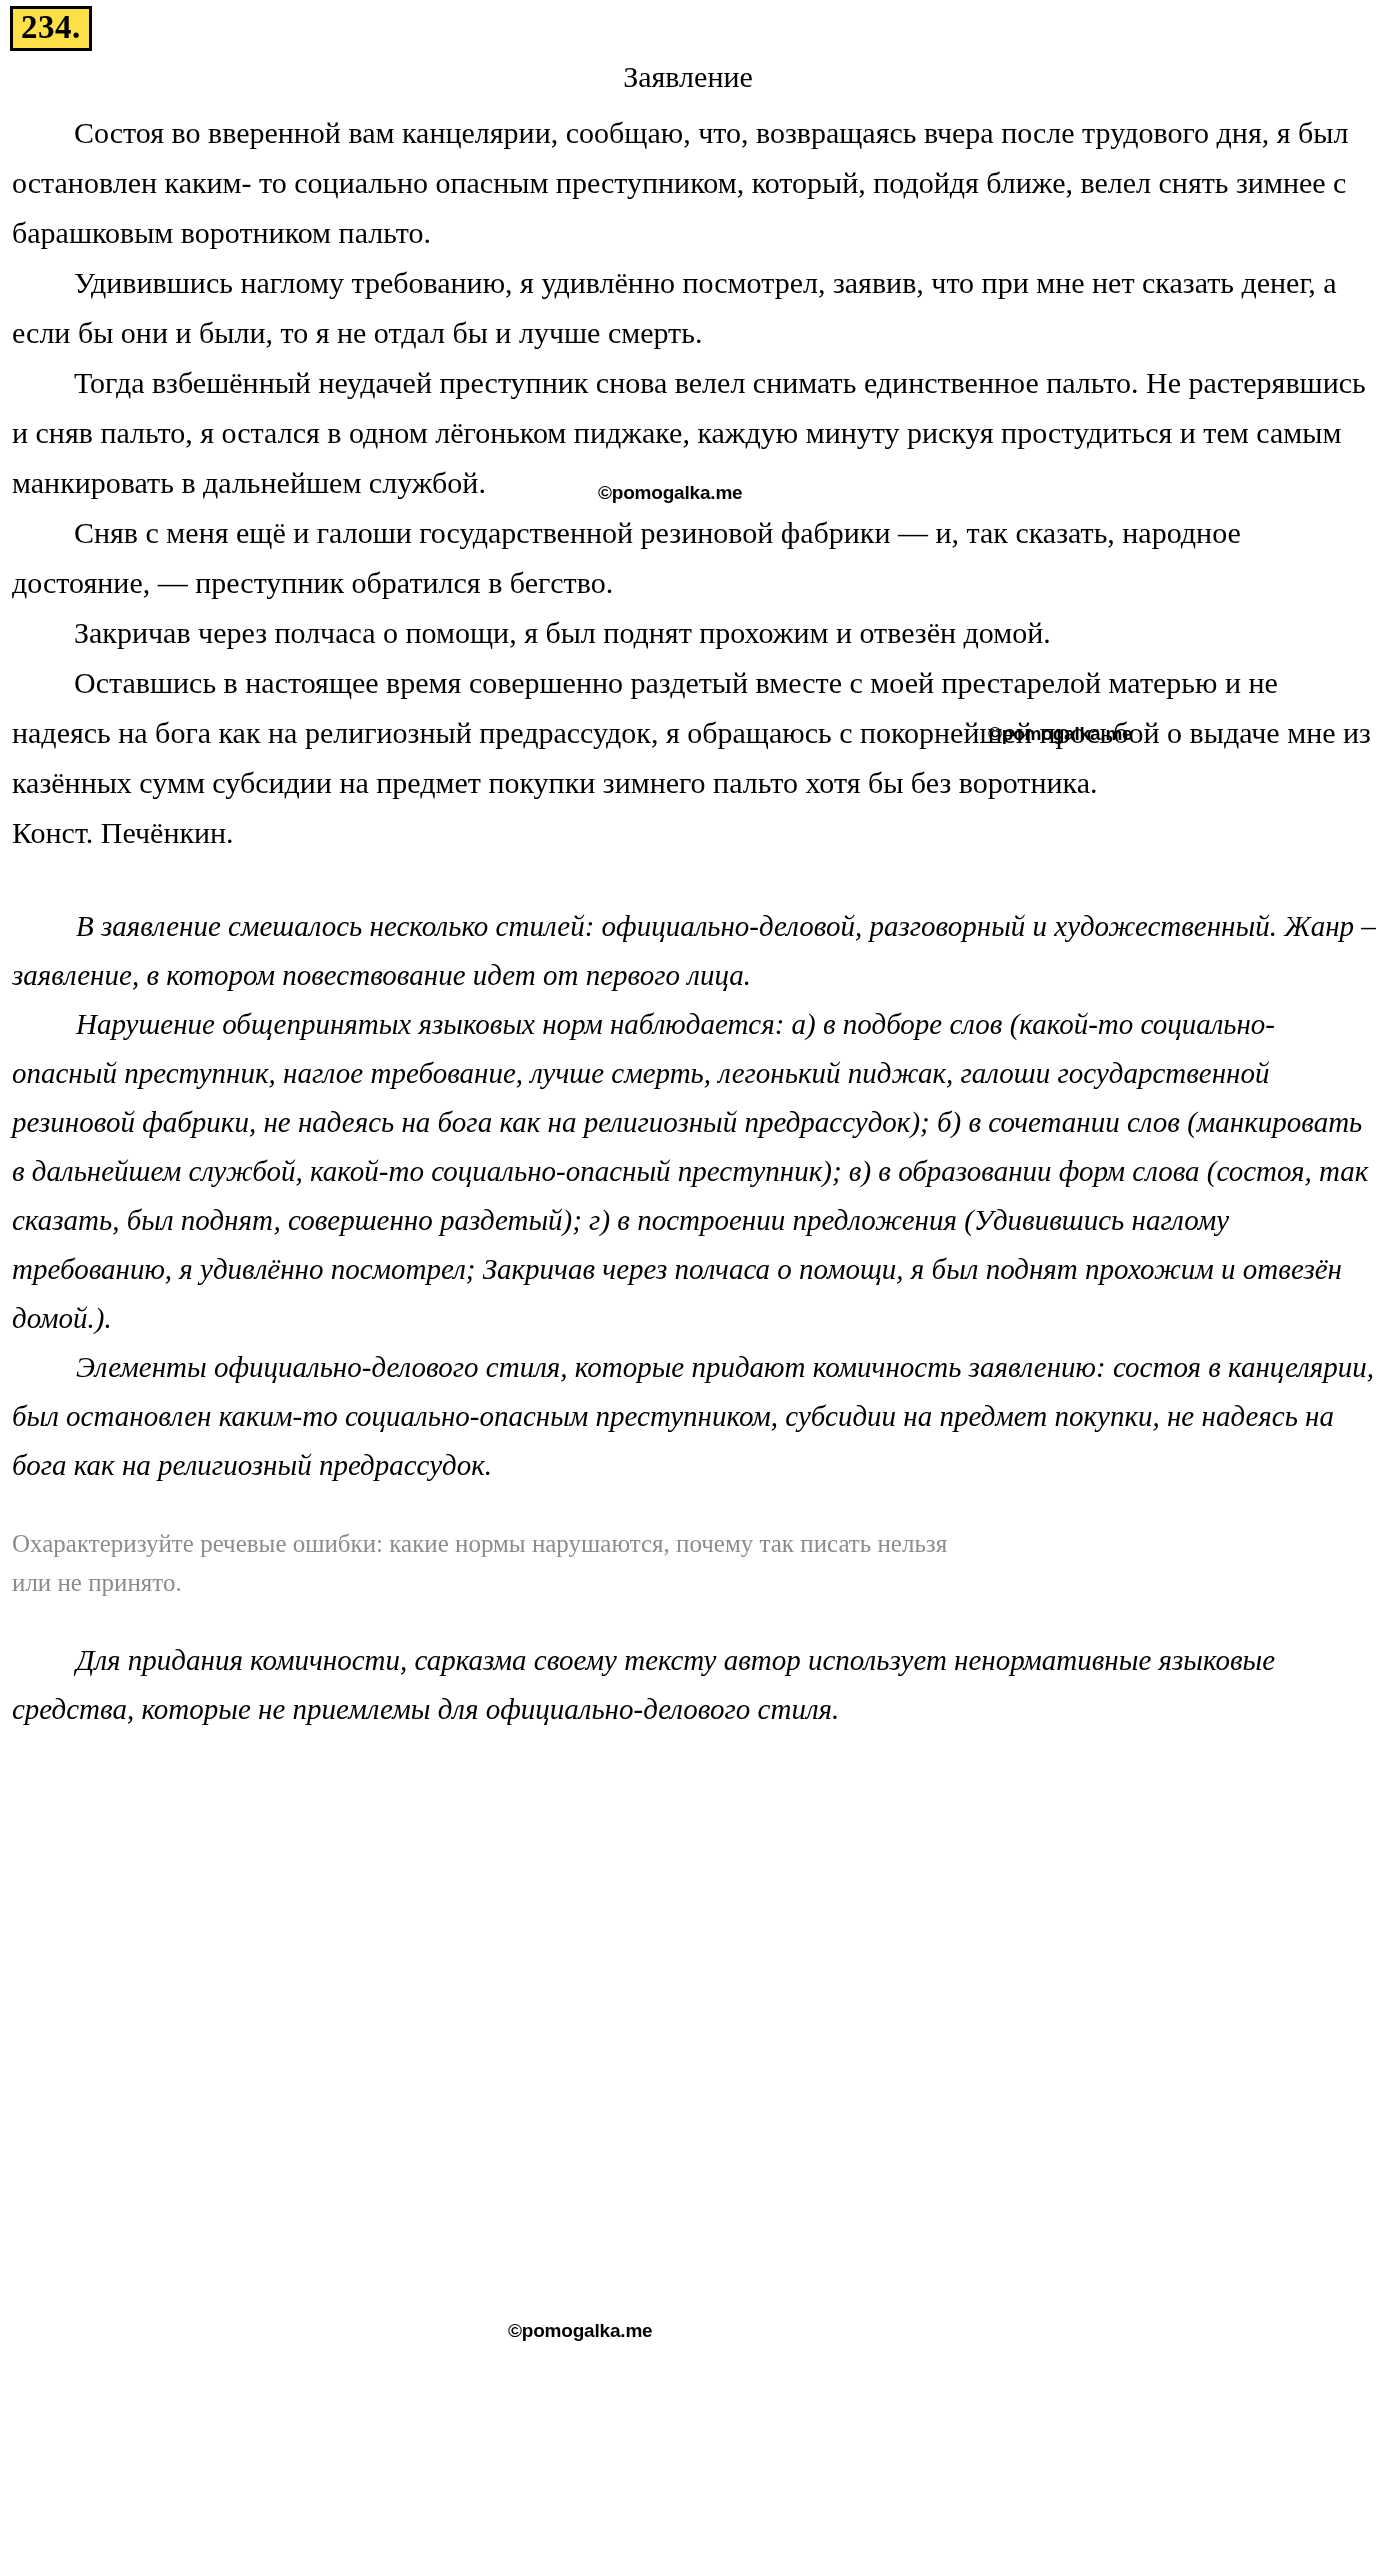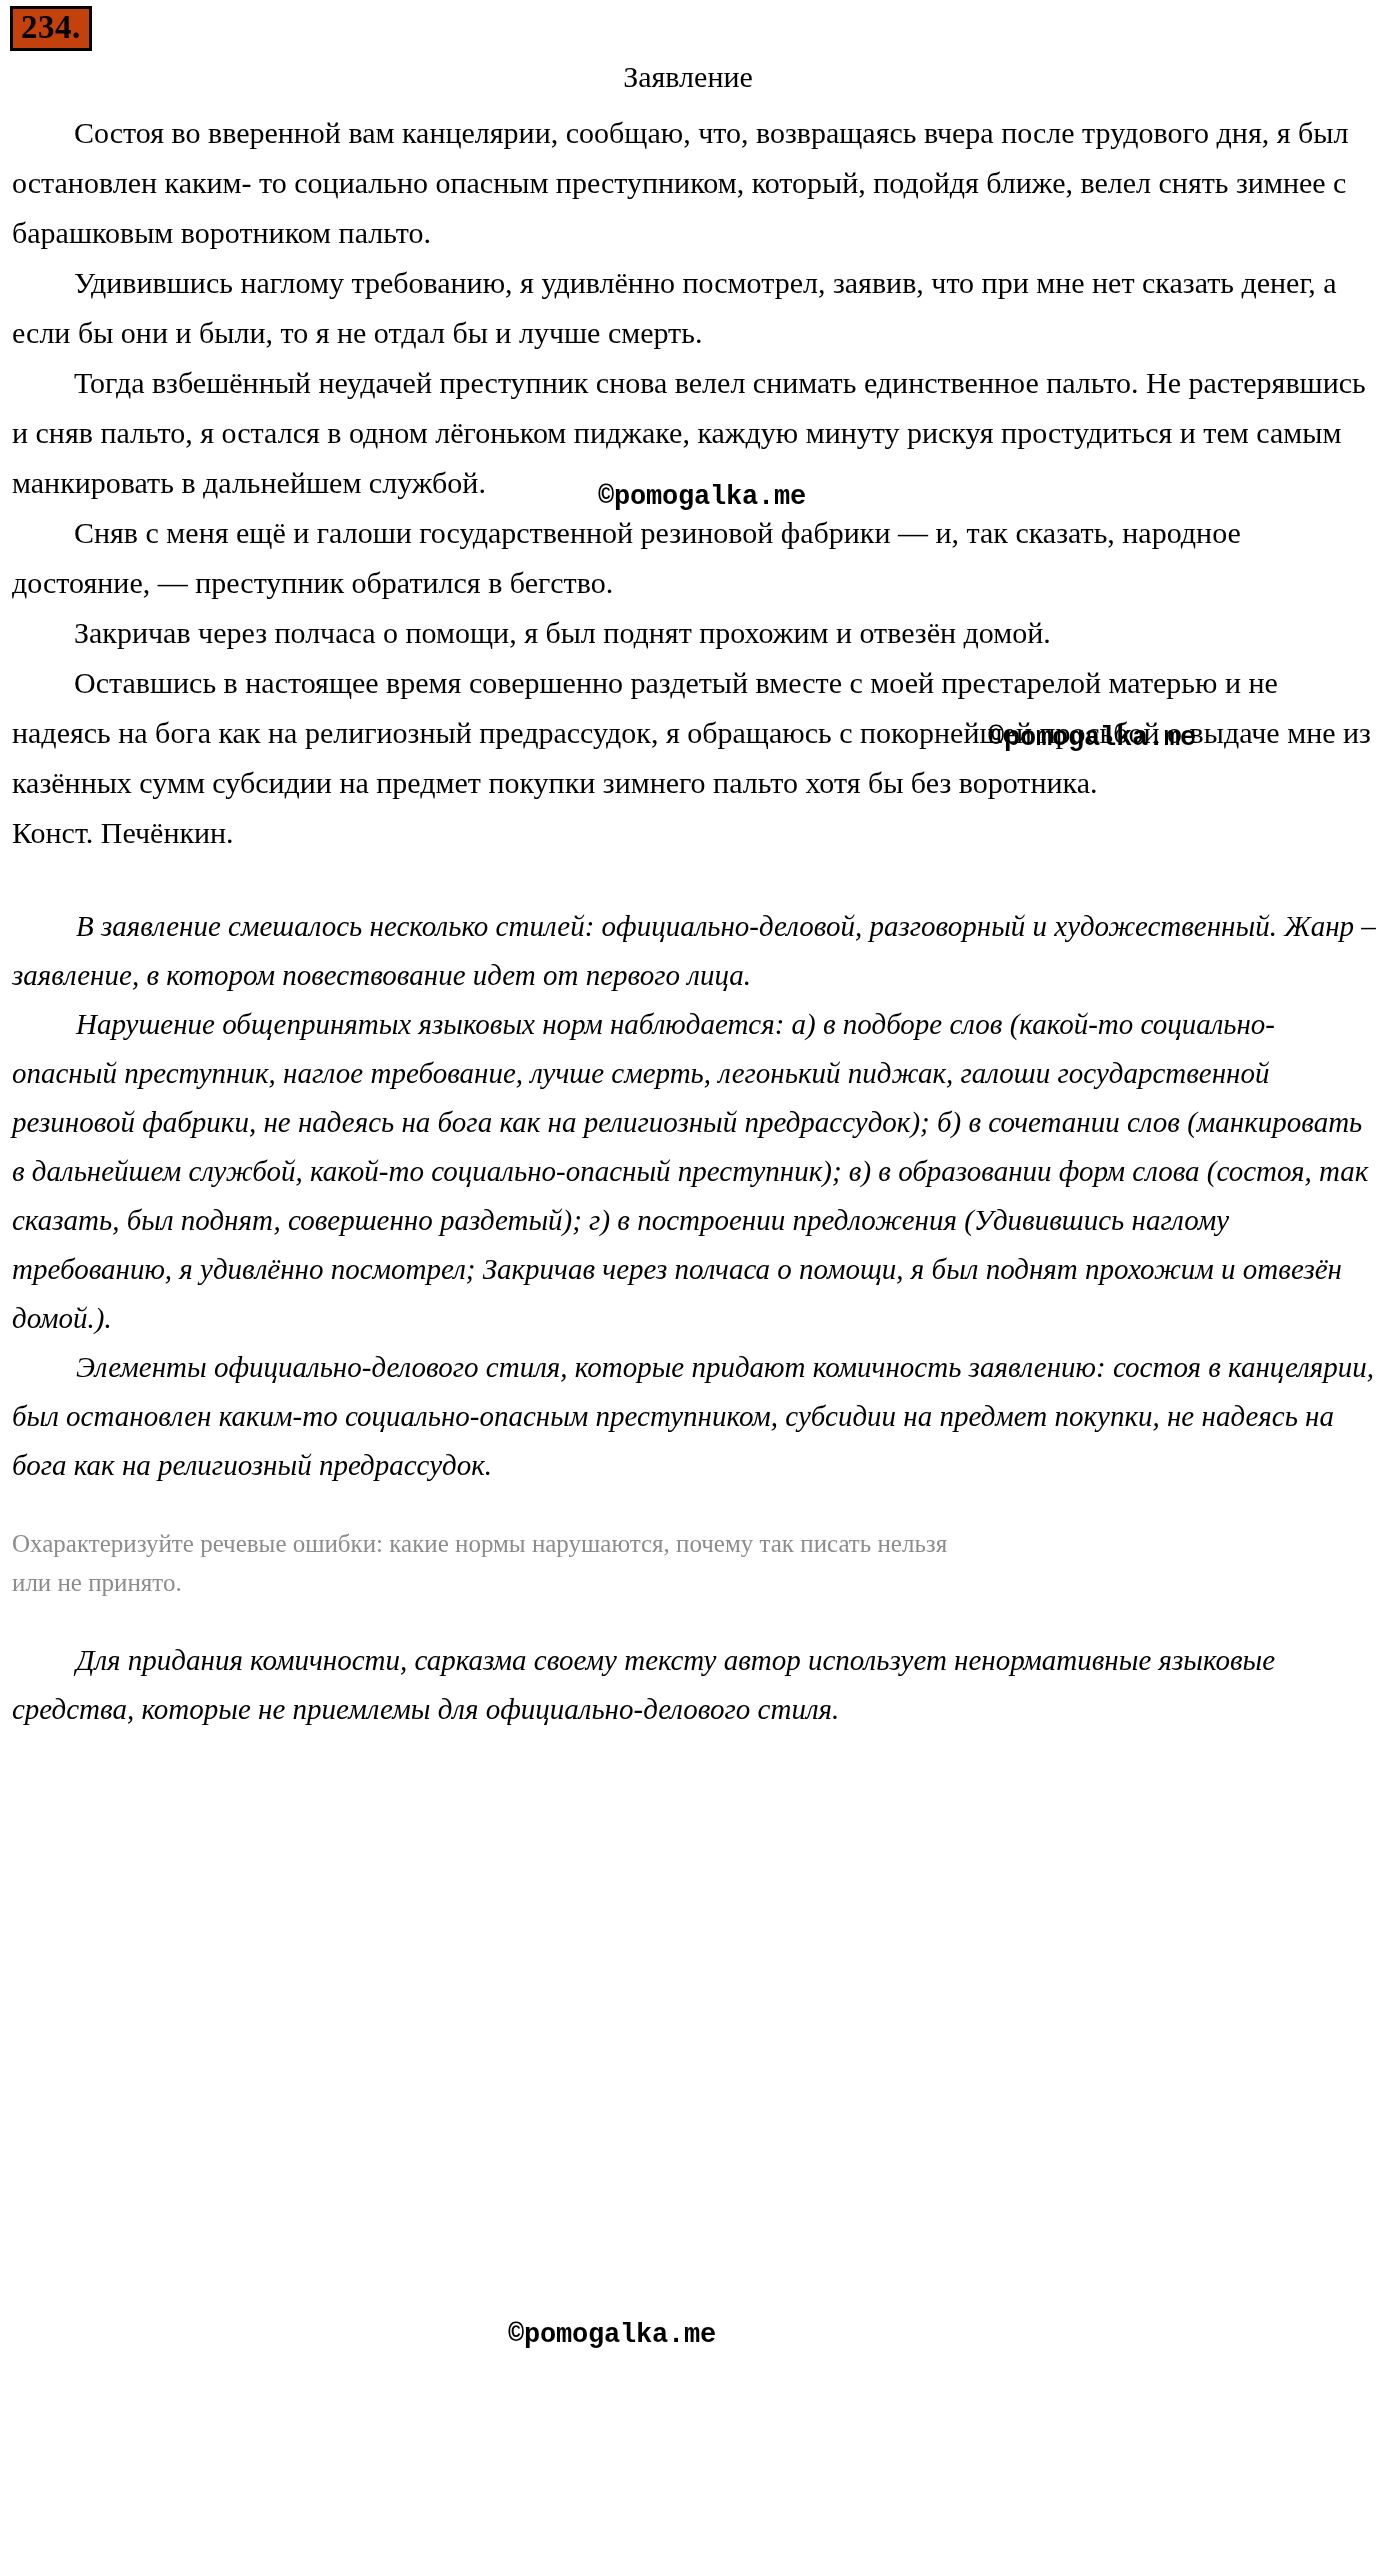--- a/index.html
+++ b/index.html
@@ -27,21 +27,21 @@
     position: absolute;
     left: 10px;
     top: 6px;
     border: 3px solid #000;
     padding: 1px 8px 3px 8px;
     font-weight: bold;
     font-size: 33px;
     line-height: 1.05;
     letter-spacing: 0.5px;
     font-family: "Liberation Serif", "DejaVu Serif", serif;
-    background: #c2410c;
+    background: #fde047;
   }
   
   .body-col {
     position: absolute;
     left: 12px;
     top: 0;
     width: 1378px;
   }
   .doc-title {
     text-align: center;
@@ -80,23 +80,23 @@
     margin: 0;
     color: #8c8c8c;
     text-indent: 0;
     padding-right: 14px;
   }
   .spacer-lg { height: 44px; }
   .spacer-md { height: 34px; }
   
   .watermark {
     position: absolute;
-    font-family: Liberation Mono, monospace;
+    font-family: Liberation Sans, sans-serif;
     font-weight: bold;
-    font-size: 27px;
+    font-size: 19px;
     color: #000000;
     white-space: nowrap;
     letter-spacing: -0.2px;
   }
   .wm-1 { left: 598px; top: 482px; }
   .wm-2 { left: 988px; top: 723px; }
   .wm-3 { left: 508px; top: 2320px; }
 </style>
 </head>
 <body>

